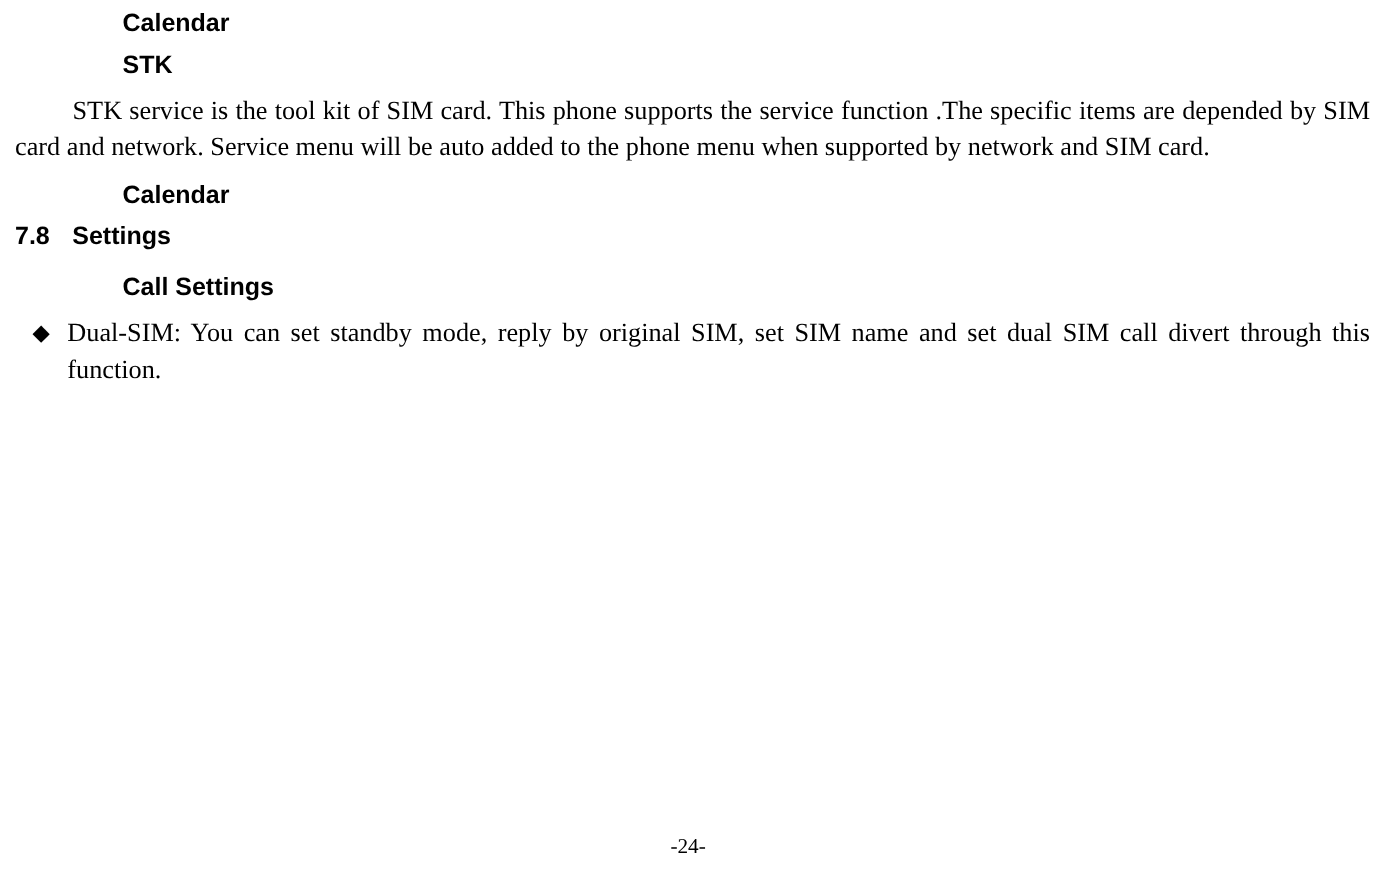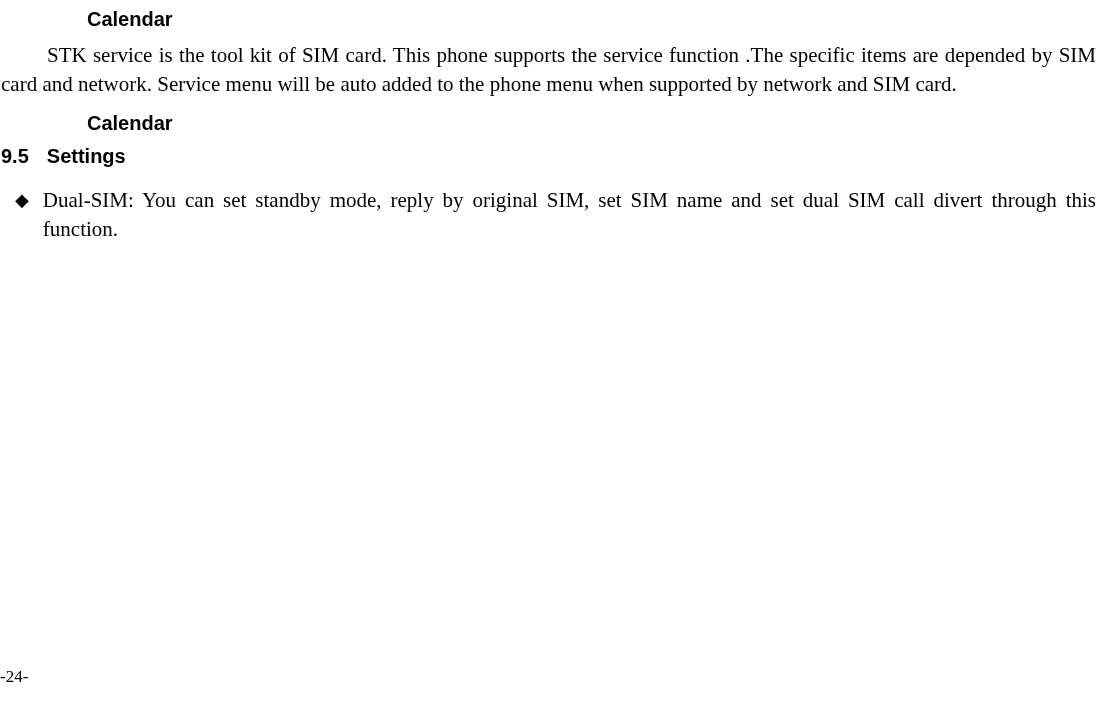--- a/index.html
+++ b/index.html
@@ -10,21 +10,21 @@
     body {
       width: 1101px;
       height: 701px;
       background: #ffffff;
       font-family: "Times New Roman", Times, serif;
       color: #000000;
       position: relative;
       padding: 0;
     }
     .page {
-      padding: 8px 0 0 1px;
+      padding: 8px 0 0 12px;
     }
     .heading-sub {
       font-family: Arial, Helvetica, sans-serif;
       font-weight: bold;
       font-size: 20px;
       margin-left: 86px;
       margin-bottom: 10px;
       margin-top: 0;
     }
     .body-text {
@@ -63,40 +63,43 @@
       flex: 1;
     }
     .bullet-label {
       font-weight: normal;
     }
     .page-number {
       position: absolute;
       bottom: 14px;
       left: 0;
       right: 0;
+      text-align: center;
       font-size: 17px;
       font-family: "Times New Roman", Times, serif;
     }
   </style>
 </head>
 <body>
 
 <div class="page">
 
   <div class="heading-sub">Calendar</div>
 
+  <div class="heading-sub">STK</div>
   <p class="body-text">STK service is the tool kit of SIM card. This phone supports the service function .The specific items are depended by SIM card and network. Service menu will be auto added to the phone menu when supported by network and SIM card.</p>
 
   <div class="heading-sub">Calendar</div>
 
 
   <div class="section-num">
-    <span class="num">9.5</span><span>Settings</span>
+    <span class="num">7.8</span><span>Settings</span>
   </div>
 
+  <div class="heading-sub">Call Settings</div>
 
   <div class="bullet-row">
     <div class="bullet-symbol">◆</div>
     <div class="bullet-content">
       <span class="bullet-label">Dual-SIM:</span><span> You can set standby mode, reply by original SIM, set SIM name and set dual SIM call divert through this function.</span>
     </div>
   </div>
 
 </div>
 

